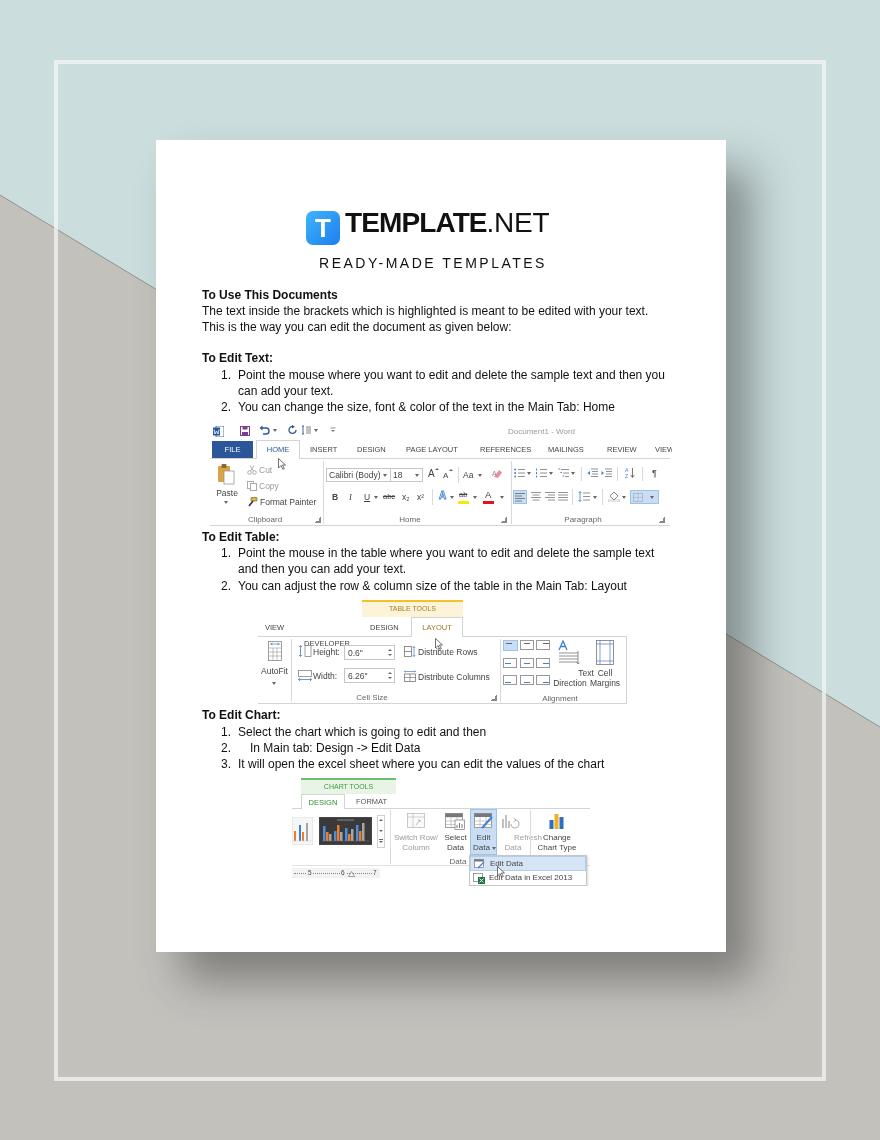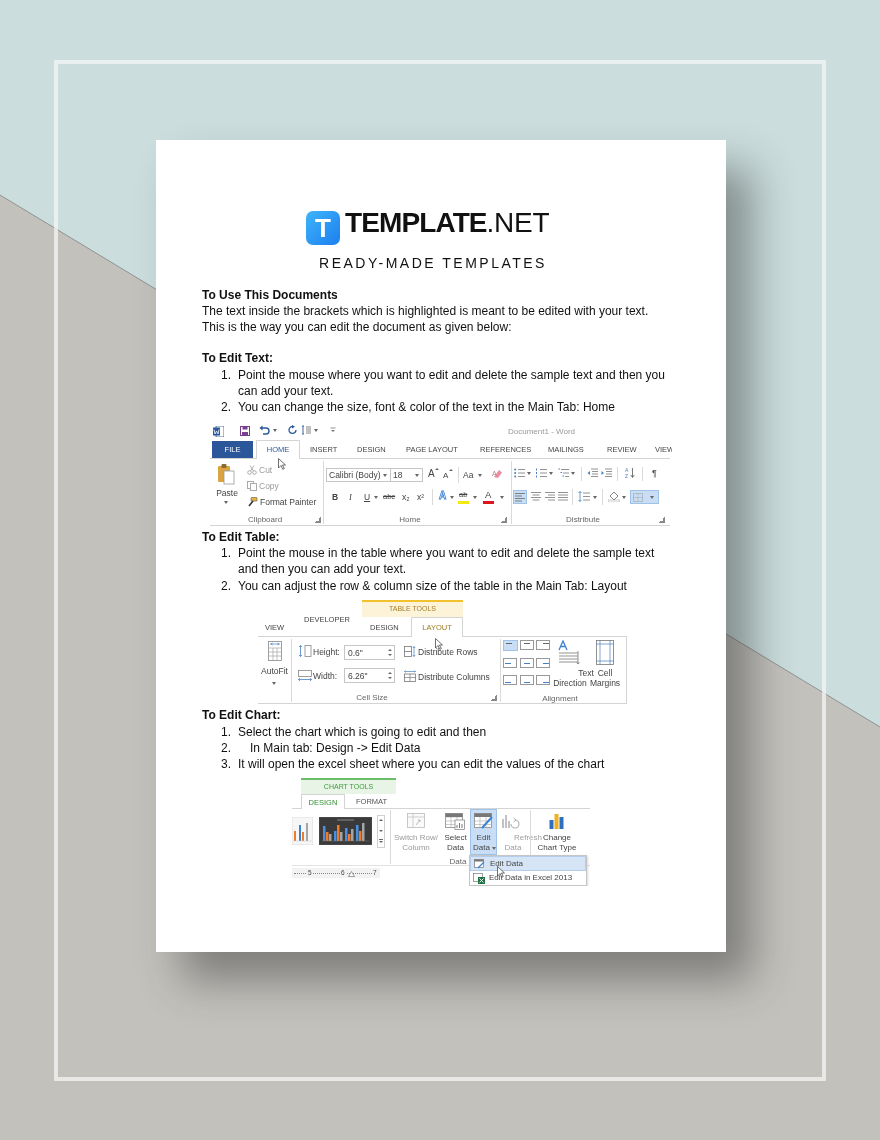--- a/index.html
+++ b/index.html
@@ -251,21 +251,21 @@
       <rect x="0" y="10" width="12" height="2" fill="#fff" stroke="#999" stroke-width="0.5"></rect>
     </svg>
     <span class="dd" style="left:412px; top:75px;"></span>
     <div class="hl" style="left:420px; top:69px; width:29px; height:14px;">
       <svg class="ico" style="left:2px; top:2px;" width="10" height="9">
         <rect x="0.5" y="0.5" width="9" height="8" fill="none" stroke="#888" stroke-width="0.8" stroke-dasharray="1 1"></rect>
         <path d="M5 0.5 V8.5 M0.5 4.5 H9.5" stroke="#888" stroke-width="0.6" stroke-dasharray="1 1"></path>
       </svg>
       <span class="dd" style="left:19px; top:5px;"></span>
     </div>
-    <div class="glabel" style="left:343px; top:94px; width:60px;">Distribute</div>
+    <div class="glabel" style="left:343px; top:94px; width:60px;">Paragraph</div>
     <span class="launcher" style="left:449px; top:96px;"></span>
 
     <svg class="cursor" style="left:68px; top:37px;" width="8" height="12">
       <path d="M0.5 0.5 L0.5 10 L3 7.5 L4.8 11.3 L6.3 10.6 L4.5 7 L7.5 7 Z" fill="#fff" stroke="#333" stroke-width="0.7"></path>
     </svg>
   </div>
 
   <div class="t b" style="left:46px; top:389px;">To Edit Table:</div>
   <div class="t" style="left:65px; top:405px;">1.</div>
   <div class="t" style="left:82px; top:405px;">Point the mouse in the table where you want to edit and delete the sample text</div>
@@ -273,21 +273,21 @@
   <div class="t" style="left:65px; top:438px;">2.</div>
   <div class="t" style="left:82px; top:438px;">You can adjust the row &amp; column size of the table in the Main Tab: Layout</div>
 
   <div class="ribbon" style="left:102px; top:459px; width:370px; height:107px;">
     <div class="abs" style="left:0; top:37px; width:369px; height:68px; border-top:1px solid #d4d4d4; border-bottom:1px solid #d4d4d4; border-right:1px solid #d4d4d4; background:#fff;"></div>
 
     <div class="abs" style="left:104px; top:1px; width:101px; height:17px; background:#fdf3d8; border-top:2px solid #f2c12e;">
       <div class="tab" style="left:0; top:2px; width:101px; text-align:center; color:#a27f26; font-size:7px;">TABLE TOOLS</div>
     </div>
     <div class="tab" style="left:7px; top:24px;">VIEW</div>
-    <div class="tab" style="left:46px; top:16px;">DEVELOPER</div>
+    <div class="tab" style="left:46px; top:40px;">DEVELOPER</div>
     <div class="tab" style="left:112px; top:24px;">DESIGN</div>
     <div class="abs" style="left:153px; top:18px; width:52px; height:20px; background:#fff; border:1px solid #d4d4d4; border-bottom:none;">
       <div class="tab" style="left:0; top:5px; width:50px; text-align:center; color:#9d7a22;">LAYOUT</div>
     </div>
 
     <div class="abs" style="left:1px; top:40px; width:31px; height:50px;">
       <svg class="ico" style="left:9px; top:2px;" width="14" height="20">
         <rect x="0.5" y="0.5" width="13" height="19" fill="#fff" stroke="#888" stroke-width="0.8"></rect>
         <path d="M2 3 H12 M3 3 L4.5 2 M3 3 L4.5 4 M11 3 L9.5 2 M11 3 L9.5 4" stroke="#4a7fc1" stroke-width="0.7"></path>
         <path d="M0.5 7 H13.5 M0.5 11 H13.5 M0.5 15 H13.5 M5 7 V19.5 M9 7 V19.5" stroke="#999" stroke-width="0.6"></path>

